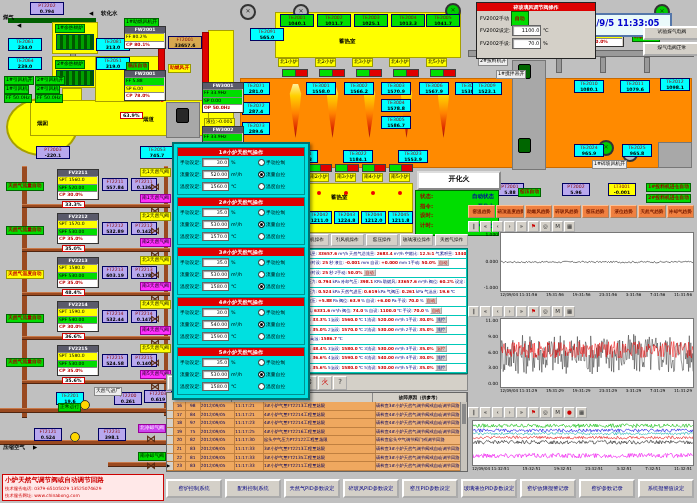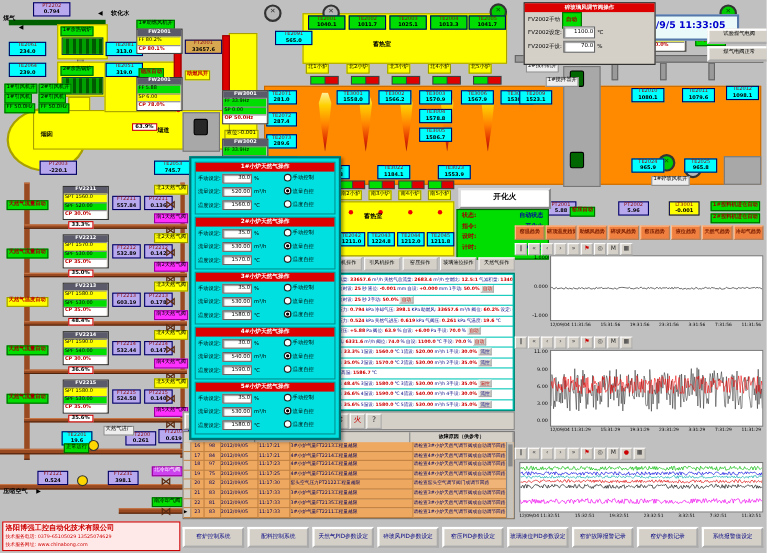--- a/index.html
+++ b/index.html
@@ -1093,18 +1093,18 @@
       <div class="botbtn">天然气PID参数设定</div>
       <div class="botbtn">碎玻风PID参数设定</div>
       <div class="botbtn">窑压PID参数设定</div>
       <div class="botbtn">玻璃液位PID参数设定</div>
       <div class="botbtn">窑炉故障报警记录</div>
       <div class="botbtn">窑炉参数记录</div>
       <div class="botbtn">系统报警值设定</div>
     </div>
 
   <div class="comp">
-    <div class="cname">洛阳博强工控自动化技术有限公司</div>
+    <div class="cname">小炉天然气调节阀或自动调节回路</div>
     <div class="cline">技术服务电话: 0379-65105029  13525074629</div>
     <div class="cline">技术服务网址: www.chinabong.com</div>
   </div>
 
 </div>
 
 </body></html>

